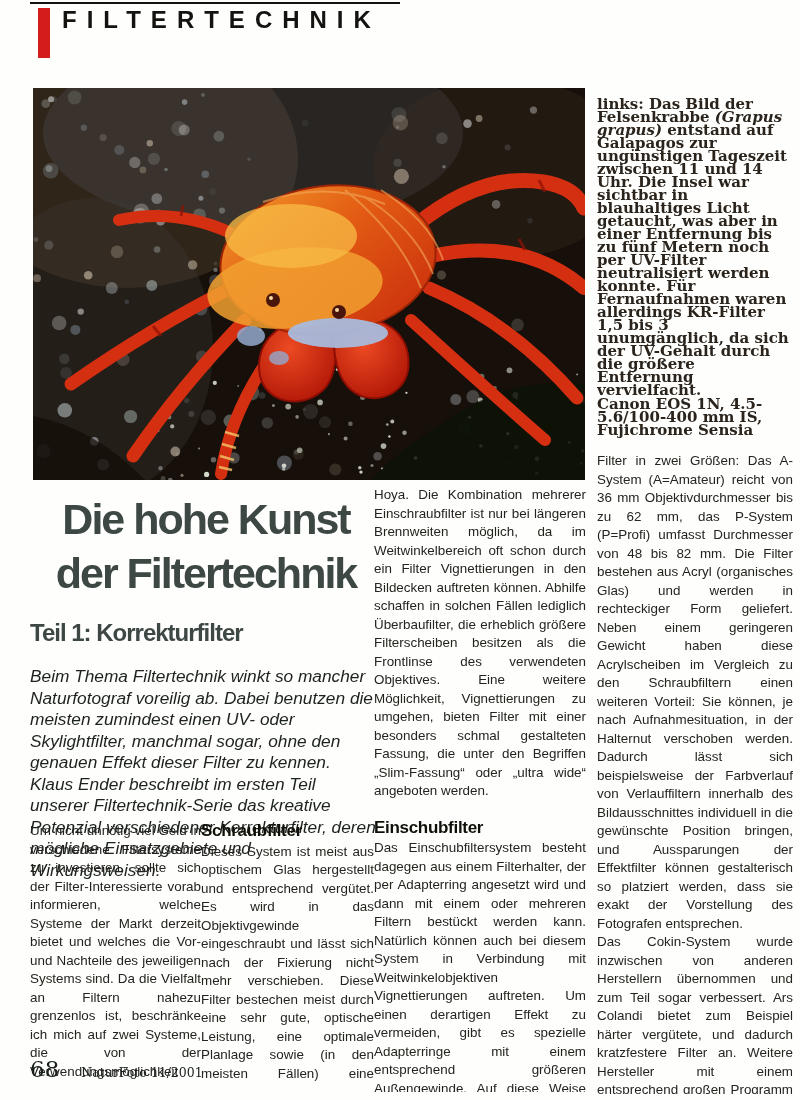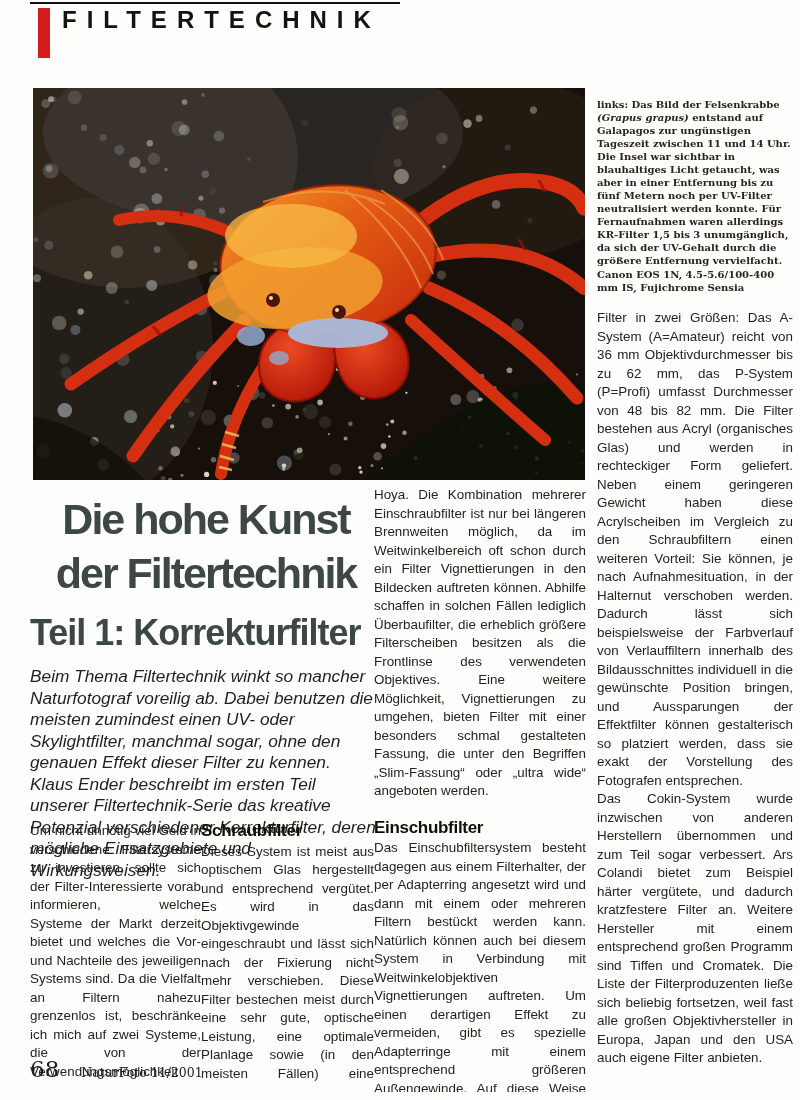--- a/index.html
+++ b/index.html
@@ -11,37 +11,37 @@
   .rubric-label{font-size:24px;font-weight:700;letter-spacing:10px;color:#15130f;line-height:1;
                 padding-bottom:2px;white-space:nowrap;}
   .photo{position:absolute;left:33px;top:88px;width:552px;height:392px;background:#17100a;}
   .photo svg{display:block;}
 
   .col{position:absolute;text-align:justify;hyphens:auto;-webkit-hyphens:auto;}
   .body-text{font-size:13.4px;line-height:18.5px;color:#24241f;}
   .body-text p{margin:0;}
   .sec-head{font-weight:700;color:#101008;letter-spacing:-0.3px;}
 
-  .caption{font-family:"DejaVu Serif",serif;font-size:10px;line-height:13px;font-weight:700;
+  .caption{font-family:"DejaVu Serif",serif;font-size:15px;line-height:13px;font-weight:700;
            color:#2a241d;text-align:left;hyphens:auto;}
   .caption .species{font-style:italic;}
   .caption .credit{font-weight:700;display:block;margin-top:1px;}
 
   .col-right{left:597px;top:98px;width:196px;height:996px;overflow:hidden;}
   .col-right .caption{margin-bottom:15px;}
   .col-c{left:374px;top:486px;width:212px;height:606px;overflow:hidden;}
   .col-c .h{font-size:17px;margin:18px 0 2px 0;}
   .col-left-body{left:30px;top:822px;width:171px;height:262px;overflow:hidden;}
   .col-mid{left:201px;top:822px;width:173px;height:262px;overflow:hidden;}
   .col-mid .h{font-size:17px;margin:0 0 2px 0;}
 
   .headline{position:absolute;left:30px;top:492px;width:352px;color:#3d4845;
             font-weight:700;font-size:43px;line-height:54px;letter-spacing:-2px;text-align:center;}
   .subhead{position:absolute;left:30px;top:616px;width:352px;color:#3d4845;
-           font-weight:700;font-size:36px;line-height:34px;letter-spacing:-1px;}
+           font-weight:700;font-size:24px;line-height:34px;letter-spacing:-1px;}
   .intro{position:absolute;left:30px;top:666px;width:347px;font-style:italic;
          font-size:17.3px;line-height:21.5px;color:#1c221d;text-align:left;}
 
   .footer{position:absolute;left:30px;top:1056px;display:flex;align-items:baseline;gap:22px;
           font-family:"DejaVu Serif",serif;color:#182019;}
   .footer .pn{font-size:23px;}
   .footer .mag{font-size:12.5px;}
 </style>
 </head>
 <body>

